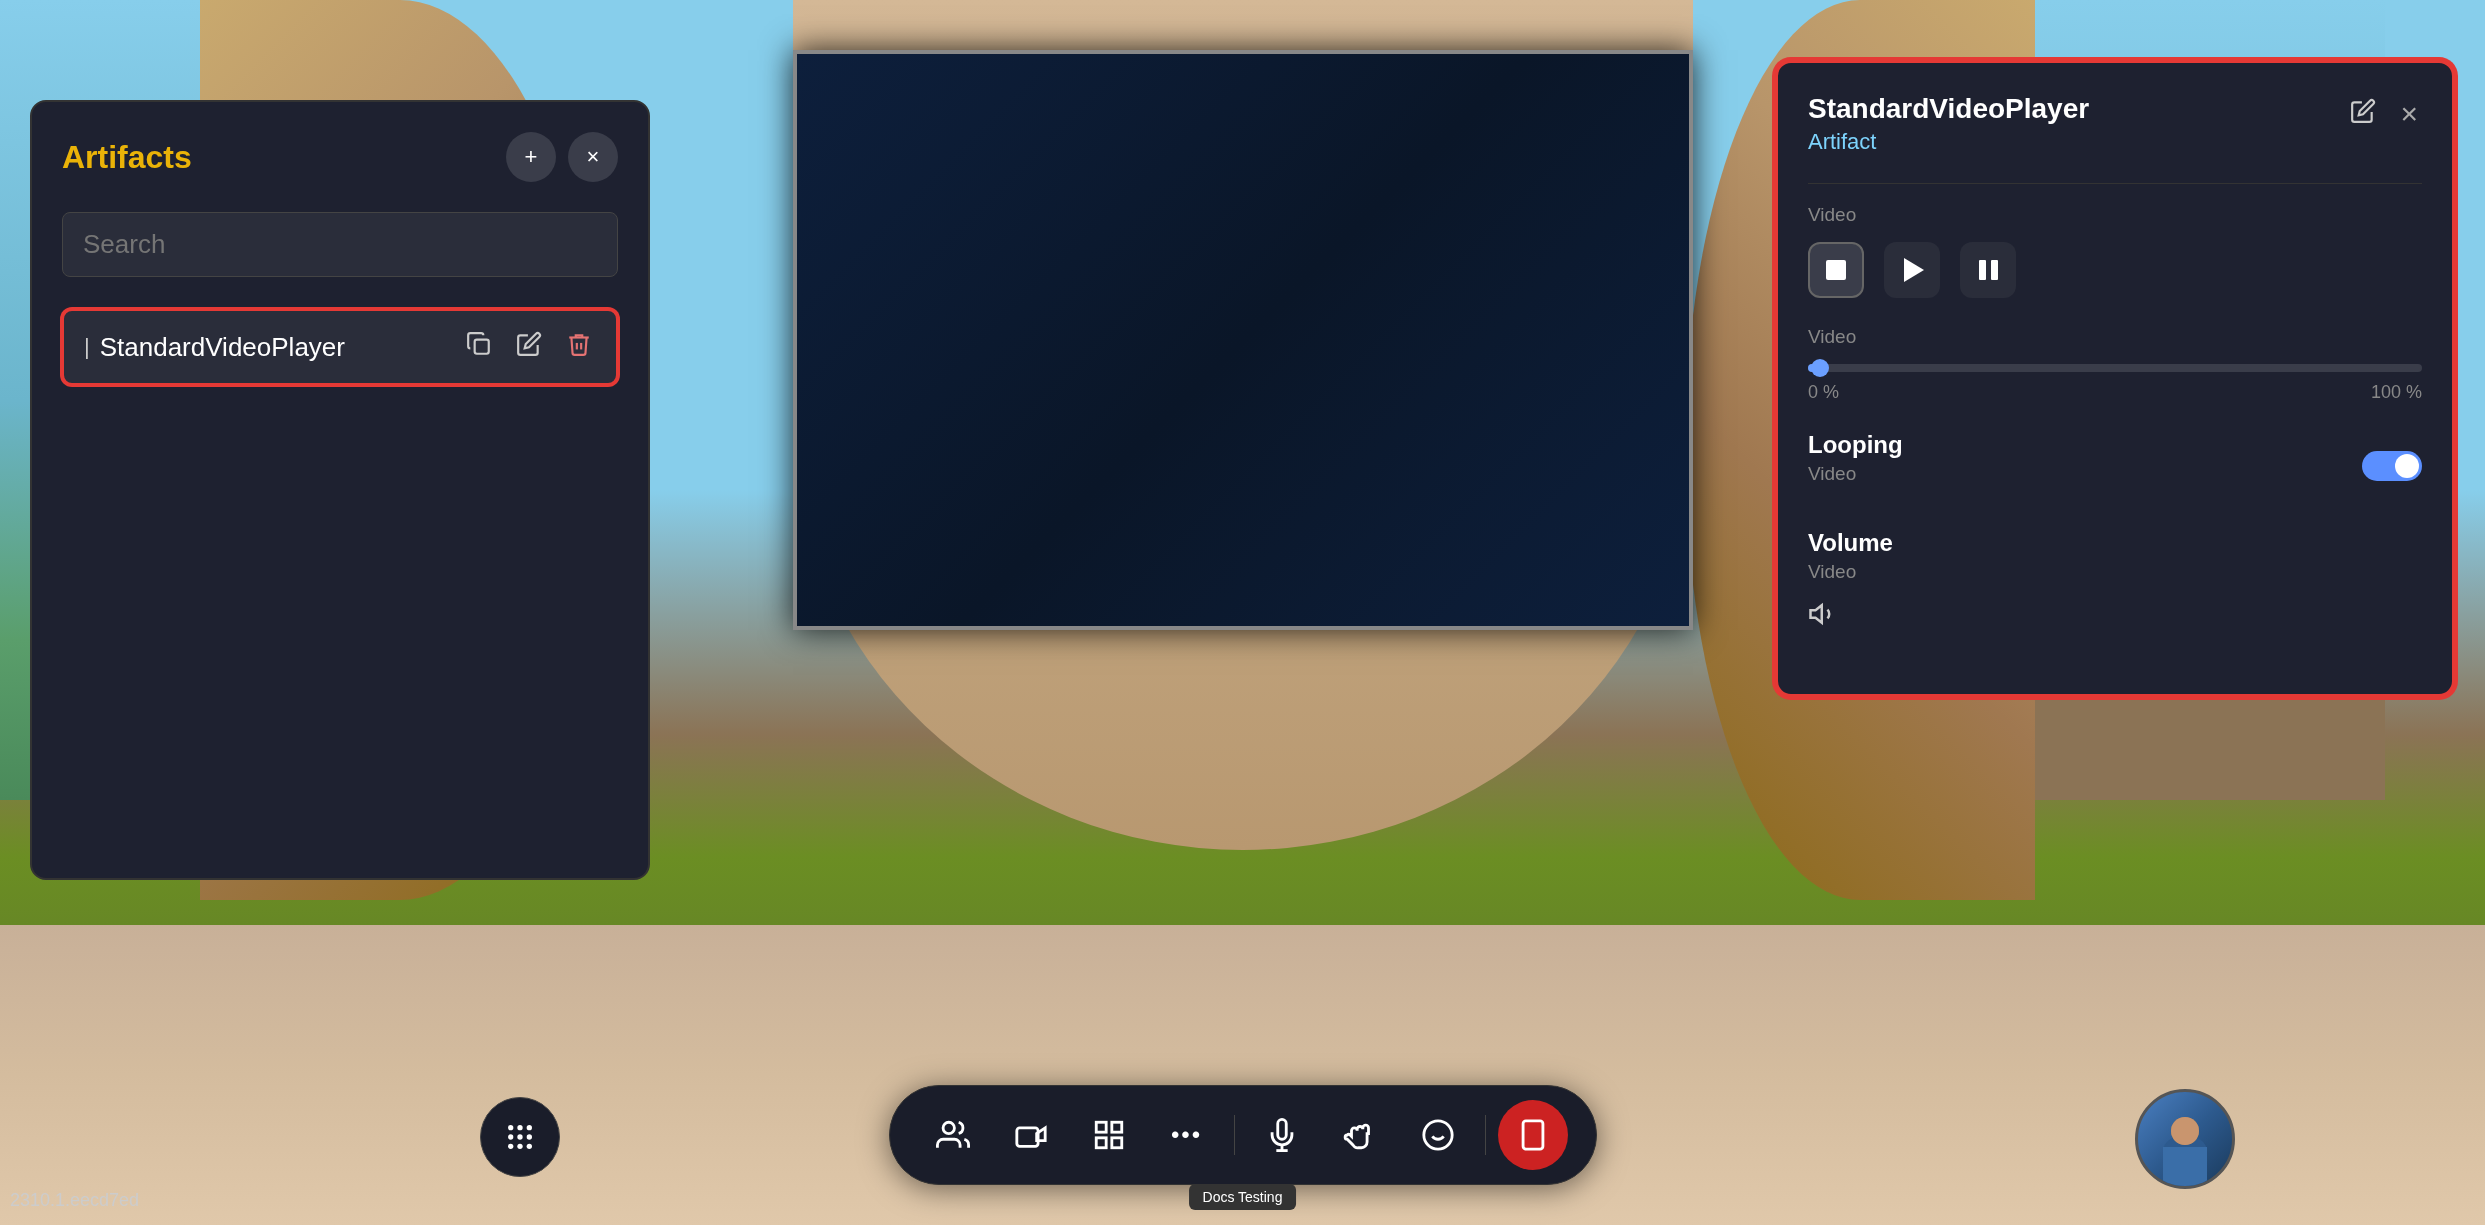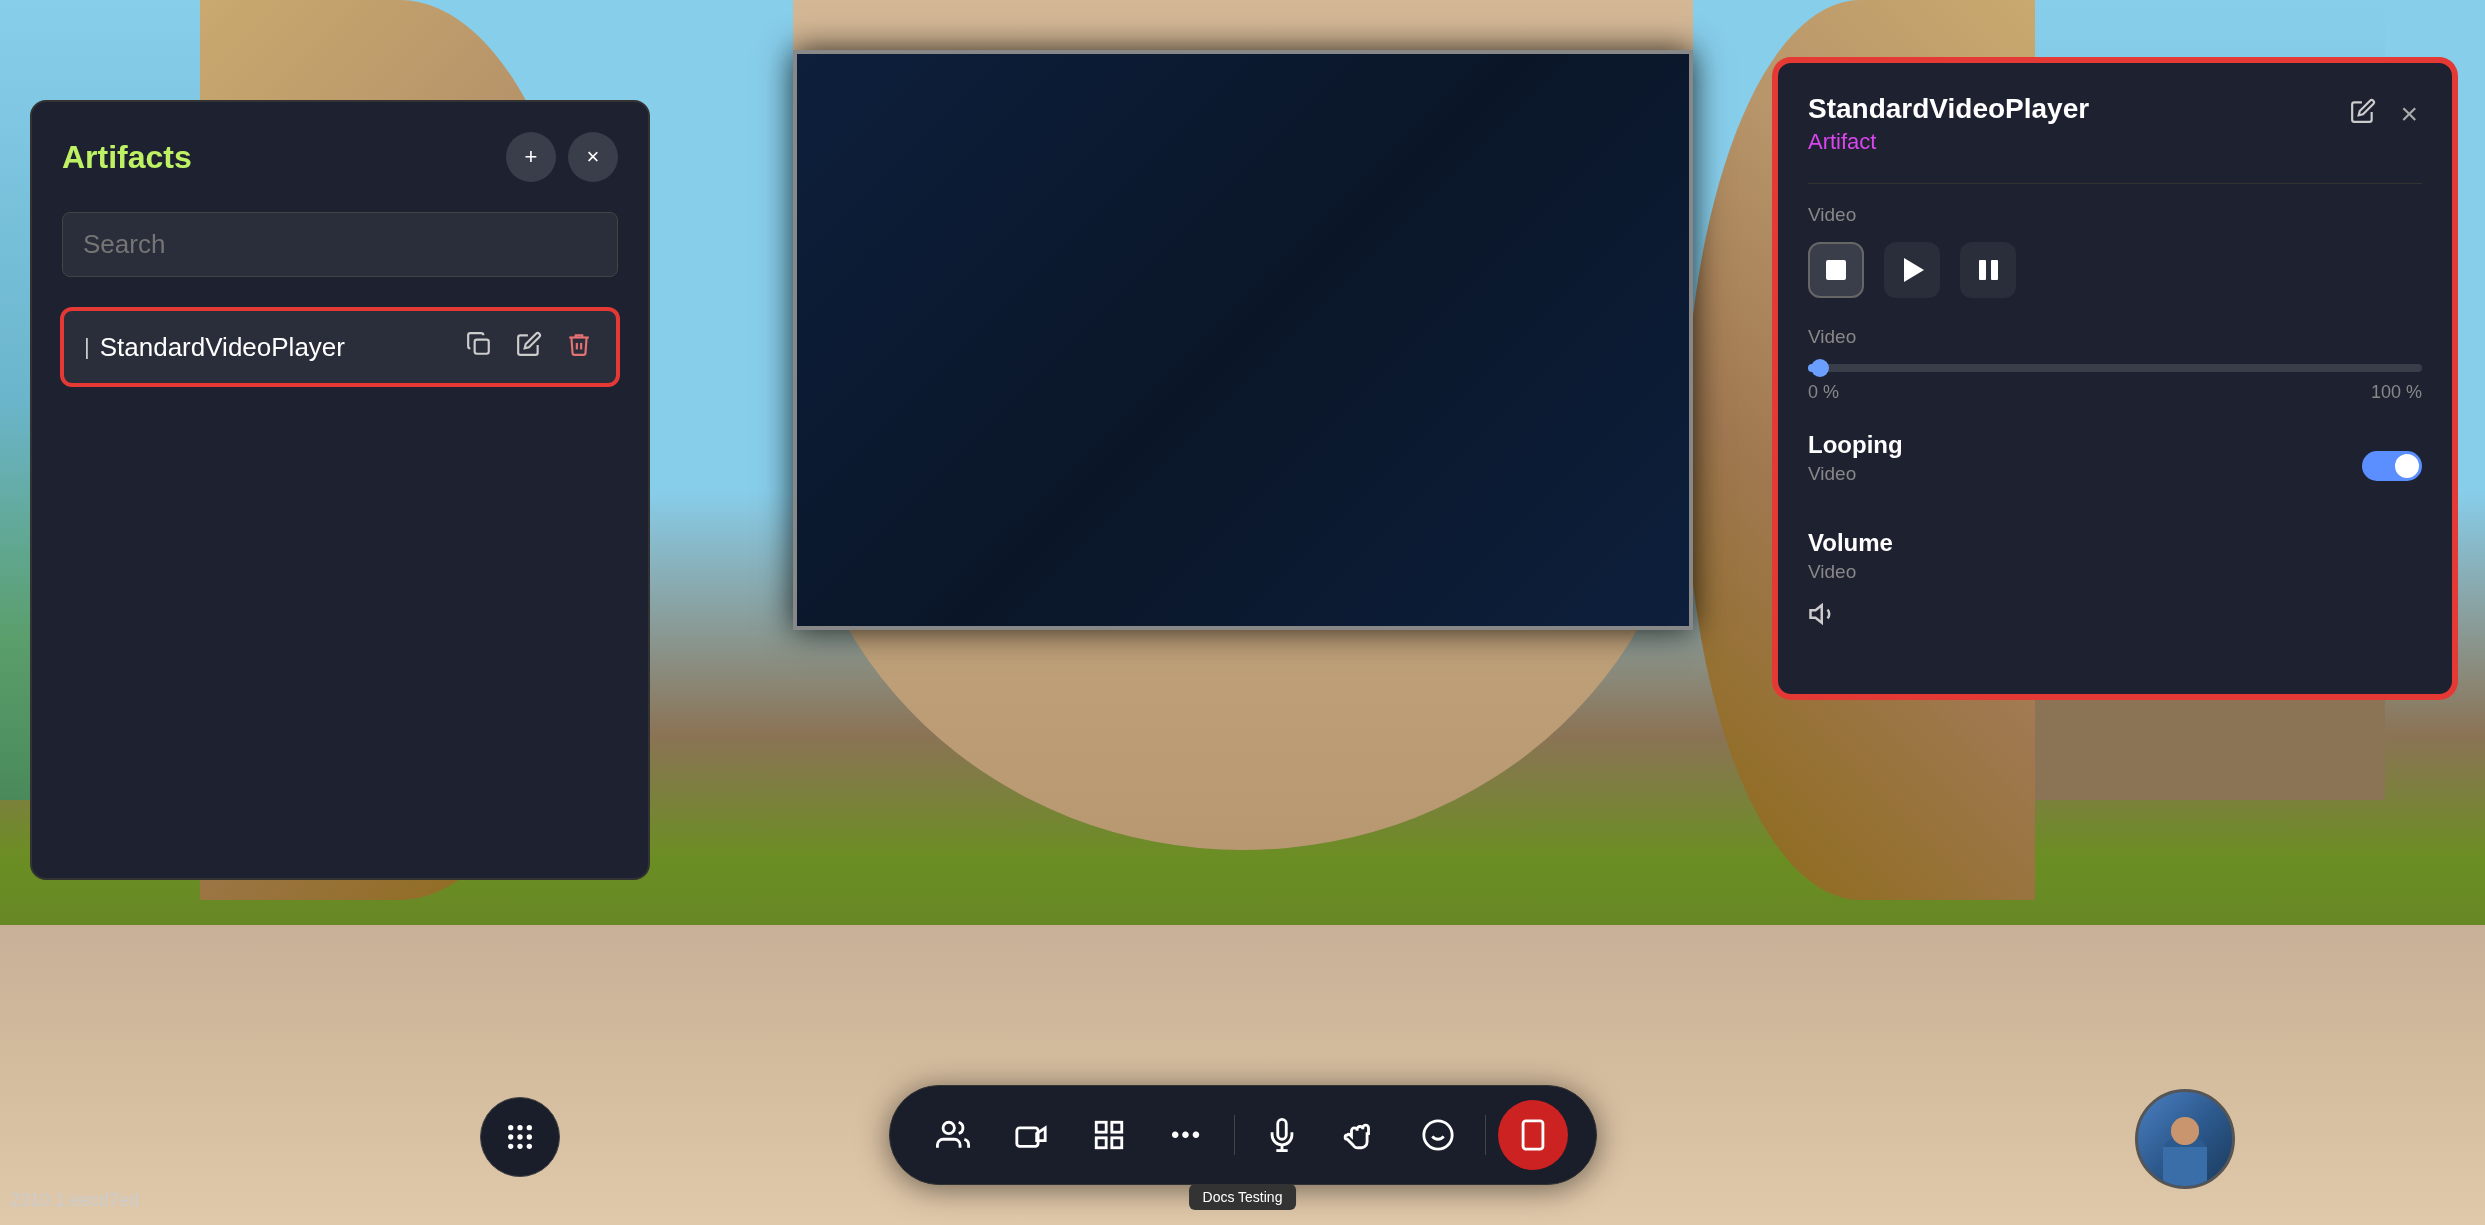--- a/index.html
+++ b/index.html
@@ -114,21 +114,21 @@
     }
 
     .artifacts-header {
       display: flex;
       align-items: center;
       justify-content: space-between;
       margin-bottom: 30px;
     }
 
     .artifacts-title {
-      color: #bef264;
+      color: #eab308;
       font-size: 32px;
       font-weight: 600;
     }
 
     .artifacts-header-buttons {
       display: flex;
       gap: 12px;
     }
 
     .header-btn {
@@ -216,21 +216,21 @@
 
     .vp-title-group {}
 
     .vp-title {
       color: #ffffff;
       font-size: 28px;
       font-weight: 600;
     }
 
     .vp-subtitle {
-      color: #d946ef;
+      color: #7dd3fc;
       font-size: 22px;
       margin-top: 4px;
     }
 
     .vp-header-actions {
       display: flex;
       gap: 16px;
       align-items: center;
     }
 

